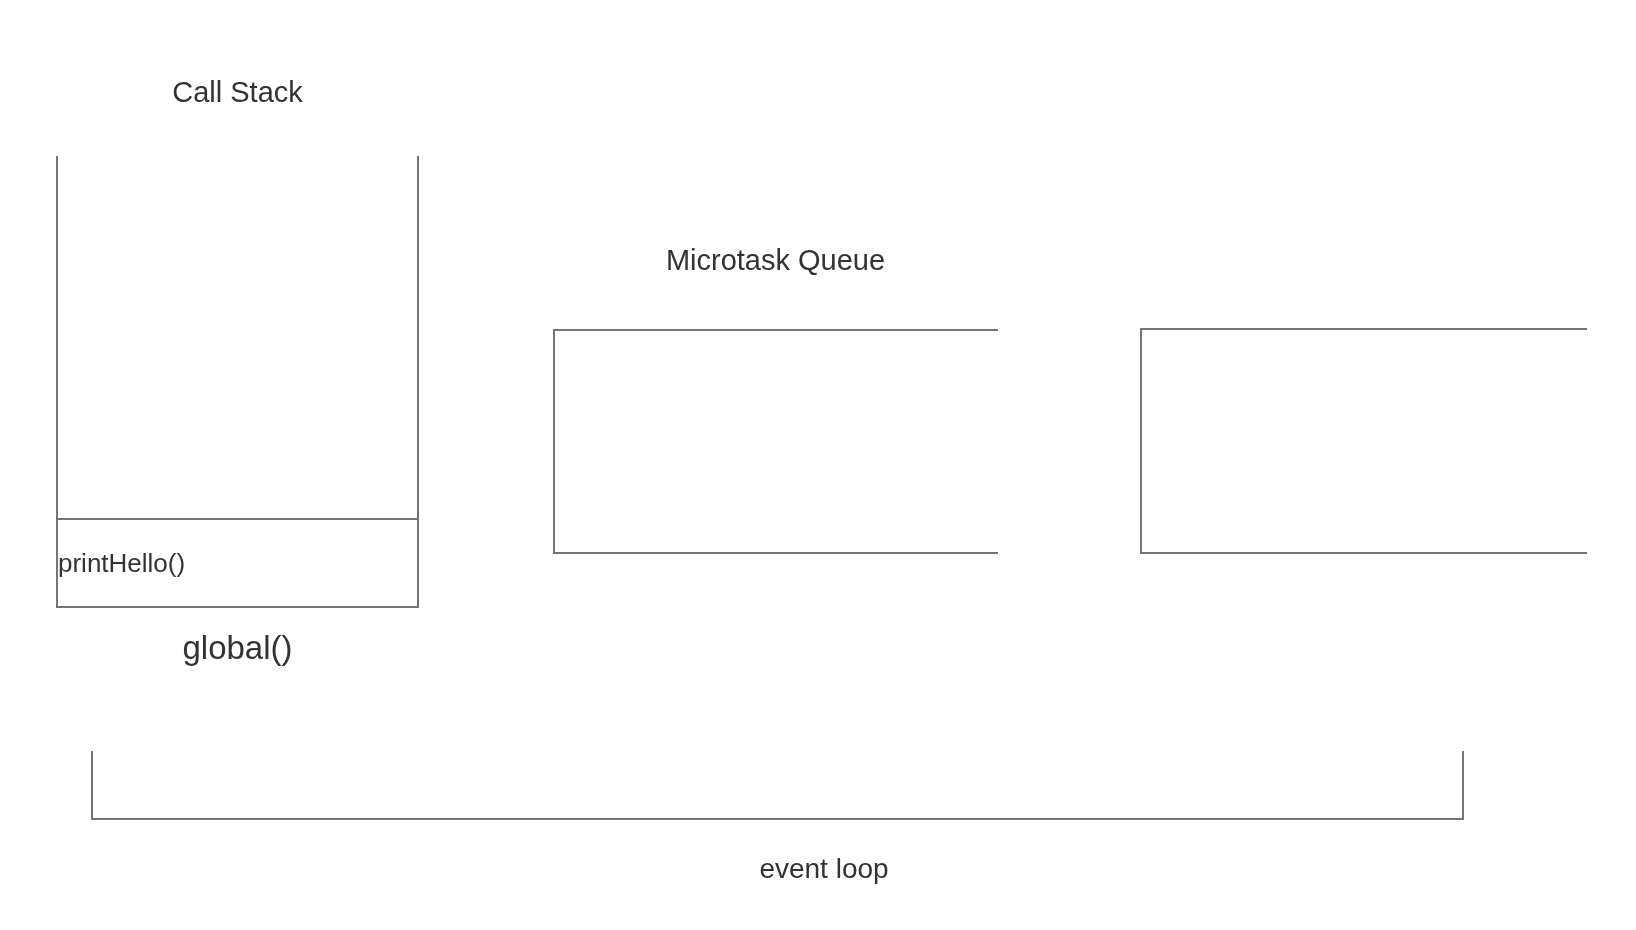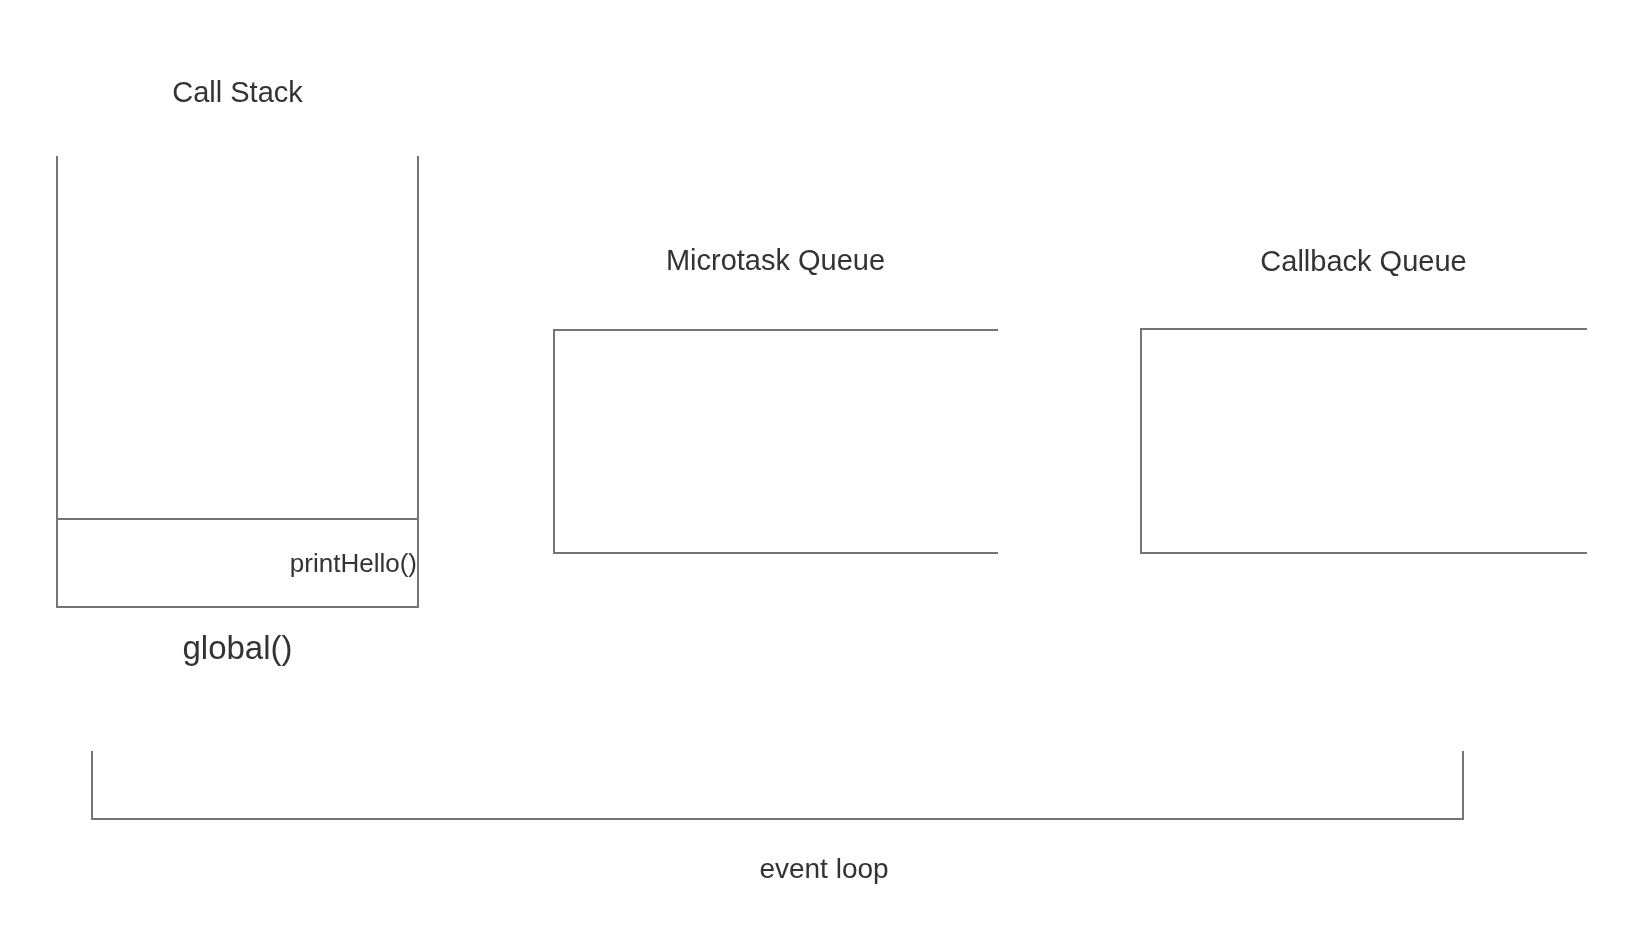--- a/index.html
+++ b/index.html
@@ -38,21 +38,21 @@
     width: 363px; height: 452px;
     border-left:  2px solid var(--line-color);
     border-right: 2px solid var(--line-color);
     border-bottom:2px solid var(--line-color);
   }
   .stack-frame {
     position: absolute;
     left: 0; right: 0; bottom: 0;
     height: 88px;
     border-top: 2px solid var(--line-color);
-    display: flex; align-items: center; justify-content: flex-end;
+    display: flex; align-items: center; justify-content: flex-start;
     font-size: 26px;
     color: var(--text-color);
   }
 
   
   .queue-box {
     border-top:   2px solid var(--line-color);
     border-left:  2px solid var(--line-color);
     border-bottom:2px solid var(--line-color);
   }
@@ -80,21 +80,20 @@
       <span>printHello()</span>
     </div>
   </div>
 
   <div class="diagram-label base-label" style="left:56px; top:628px; width:363px;">global()</div>
 
   <div class="diagram-label section-title" style="left:553px; top:243px; width:445px;">Microtask Queue</div>
 
   <div class="abs queue-box microtask-box"></div>
 
-  <div class="diagram-label section-title" style="left:1140px; top:244px; width:447px;">Callback Queue</div>
 
   <div class="abs queue-box callback-box"></div>
 
   <div class="abs event-loop-bracket"></div>
 
   <div class="diagram-label loop-label" style="left:699px; top:852px; width:250px;text-align:center;">event loop</div>
 
 </div>
 
 </body></html>

